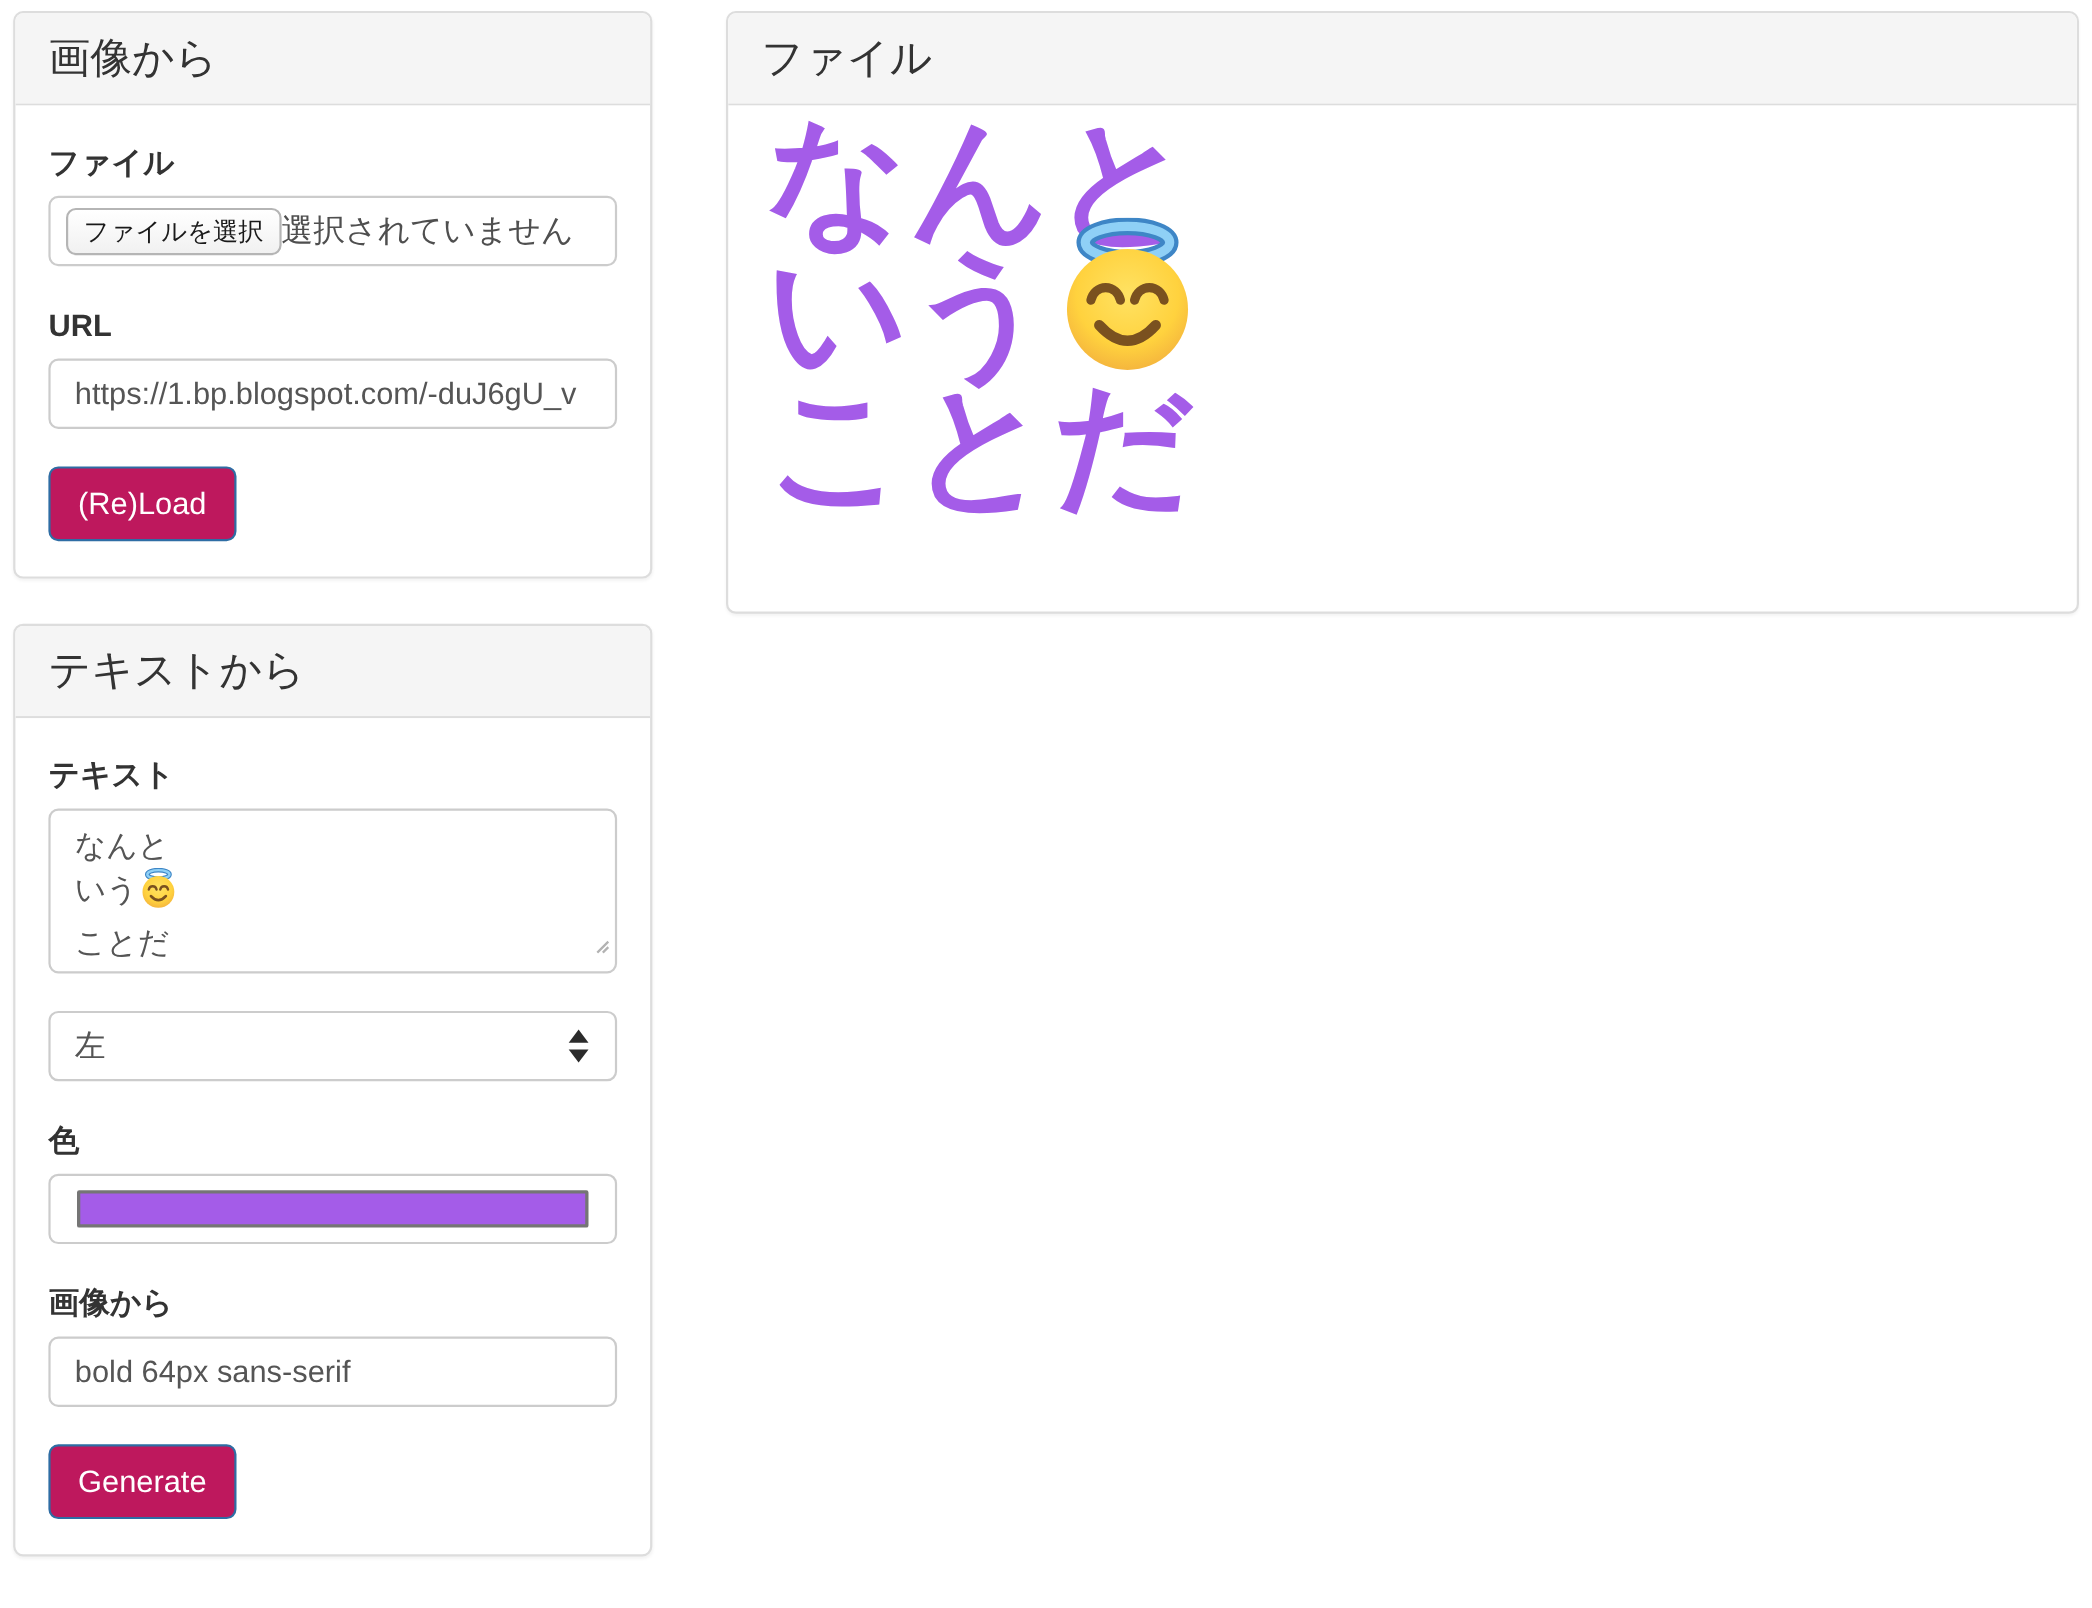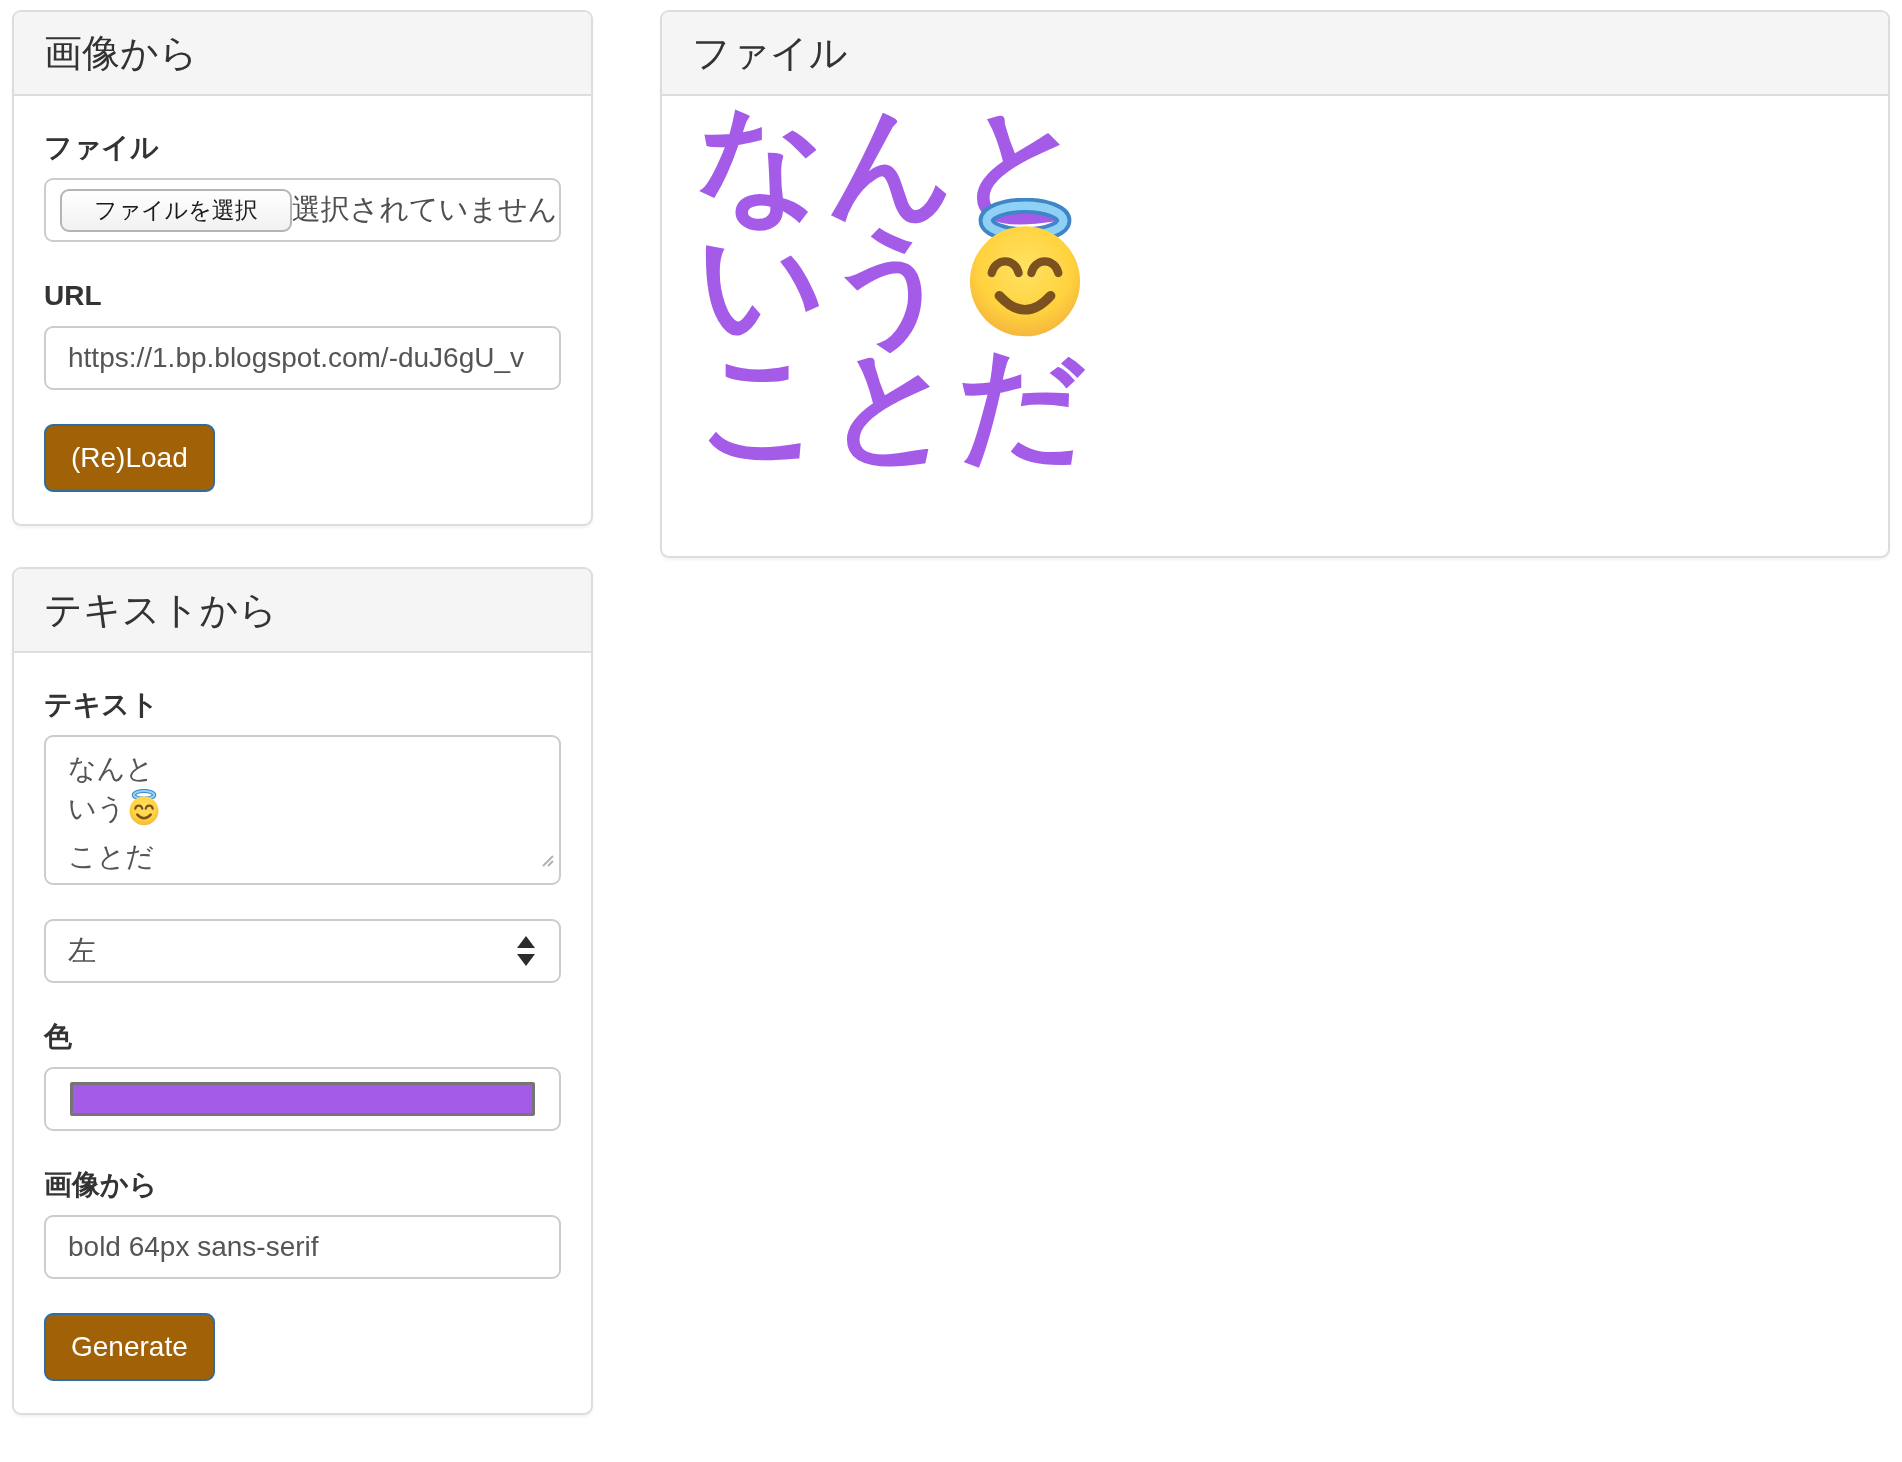--- a/index.html
+++ b/index.html
@@ -38,21 +38,21 @@
   }
   input.form-control{line-height:60px;}
 
   
   .file-control{display:flex;align-items:center;}
   .file-btn{
     flex:none;margin-left:-8px;
     font-family:inherit;font-size:23px;color:#1a1a1a;
     background:linear-gradient(#ffffff,#f1f1f1);
     border:2px solid #b5b5b5;border-radius:9px;
-    padding:6px 32px 7px;line-height:26px;cursor:default;
+    padding:6px 14px 7px;line-height:26px;cursor:default;
   }
   .file-status{font-size:29px;color:#4f4f4f;white-space:nowrap;}
 
   
   .textarea{
     position:relative;height:150px;padding:12px 22px;
     font-size:28px;line-height:40px;color:#555;overflow:hidden;
   }
   .textarea .resize-handle{position:absolute;right:5px;bottom:5px;}
 
@@ -65,21 +65,21 @@
   }
   .arr-up{width:0;height:0;border-left:9px solid transparent;border-right:9px solid transparent;border-bottom:12px solid #2b2b2b;margin-bottom:6px;}
   .arr-down{width:0;height:0;border-left:9px solid transparent;border-right:9px solid transparent;border-top:12px solid #2b2b2b;}
 
   
   .color-control{display:flex;align-items:center;padding:0 24px;}
   .color-swatch{flex:1;height:28px;border:3px solid #757575;border-radius:2px;}
 
   
   .btn-primary{
-    display:inline-block;background:#a16207;border:2px solid #2e6da4;
+    display:inline-block;background:#be185d;border:2px solid #2e6da4;
     color:#fff;font-size:28px;line-height:40px;padding:12px 25px;
     border-radius:9px;font-family:inherit;cursor:pointer;text-align:right;
   }
 
   
   .preview-panel{box-sizing:border-box;height:548px;}
   .preview-body{padding:32px 30px 0 35px;}
   .preview-text{font-weight:bold;font-size:126px;letter-spacing:1px;}
   .preview-line{display:flex;align-items:flex-end;height:121px;white-space:nowrap;}
   .preview-line .emoji-big{flex:none;margin-left:4px;margin-bottom:2px;}

